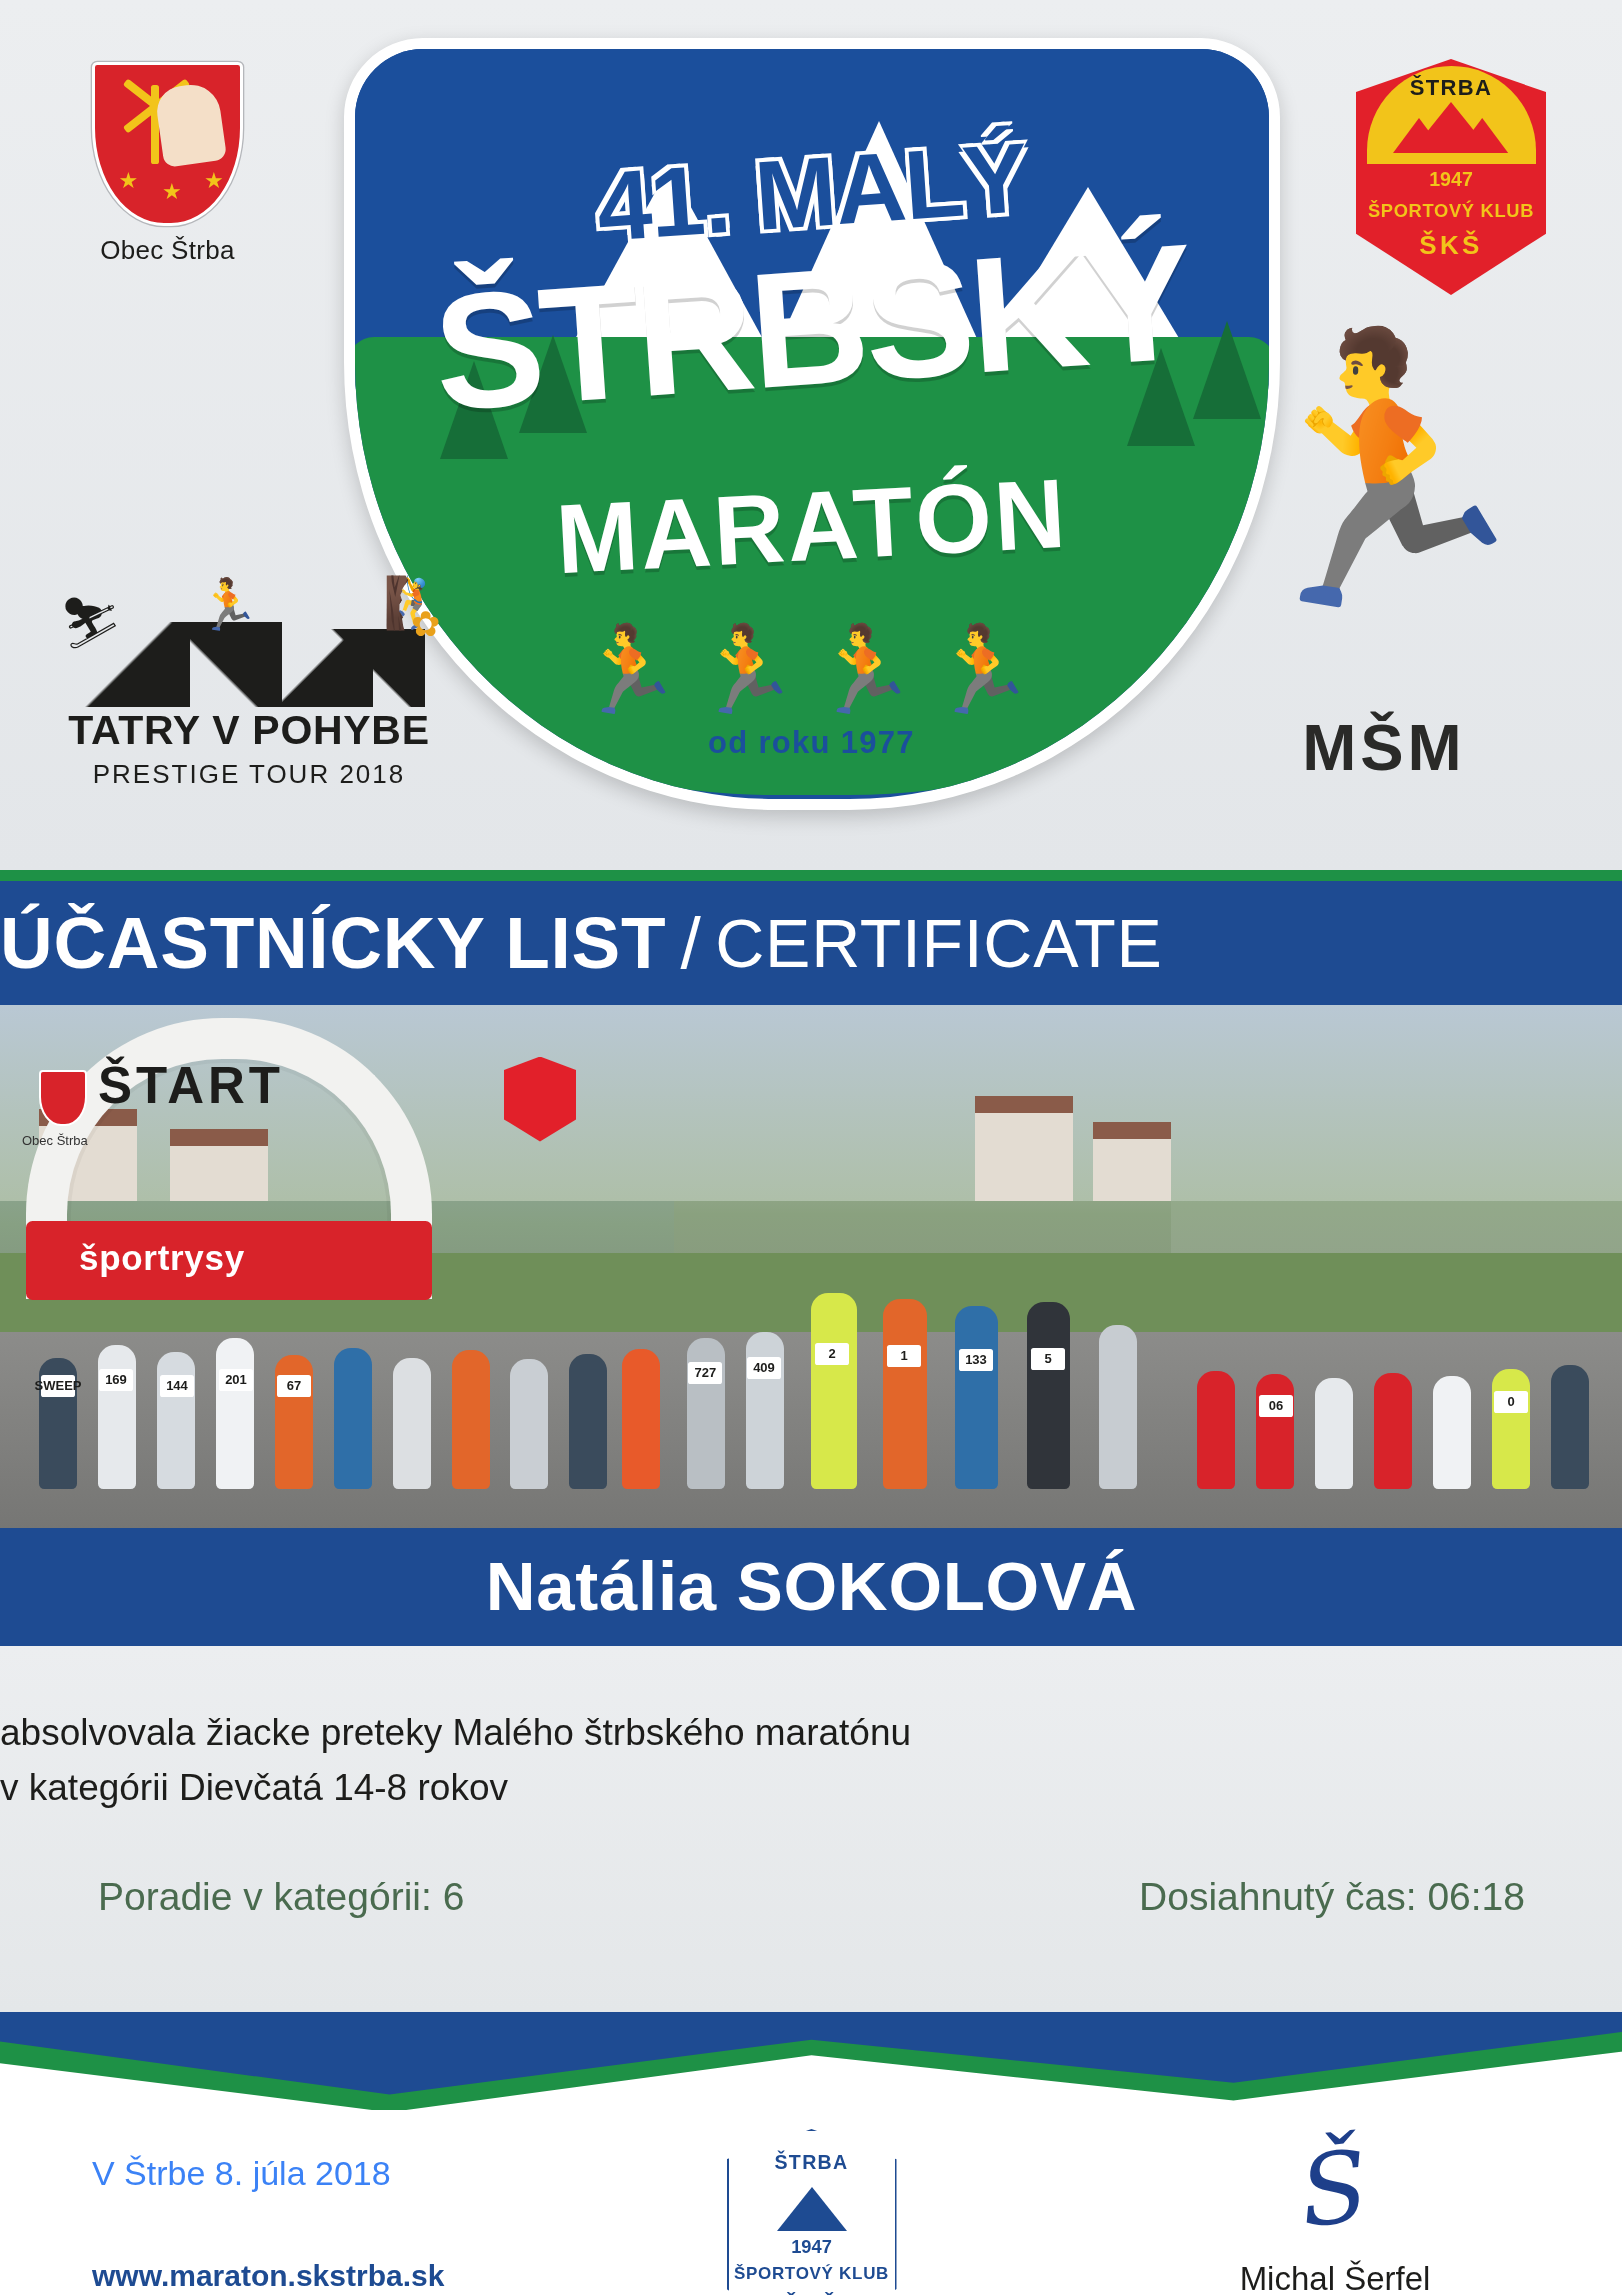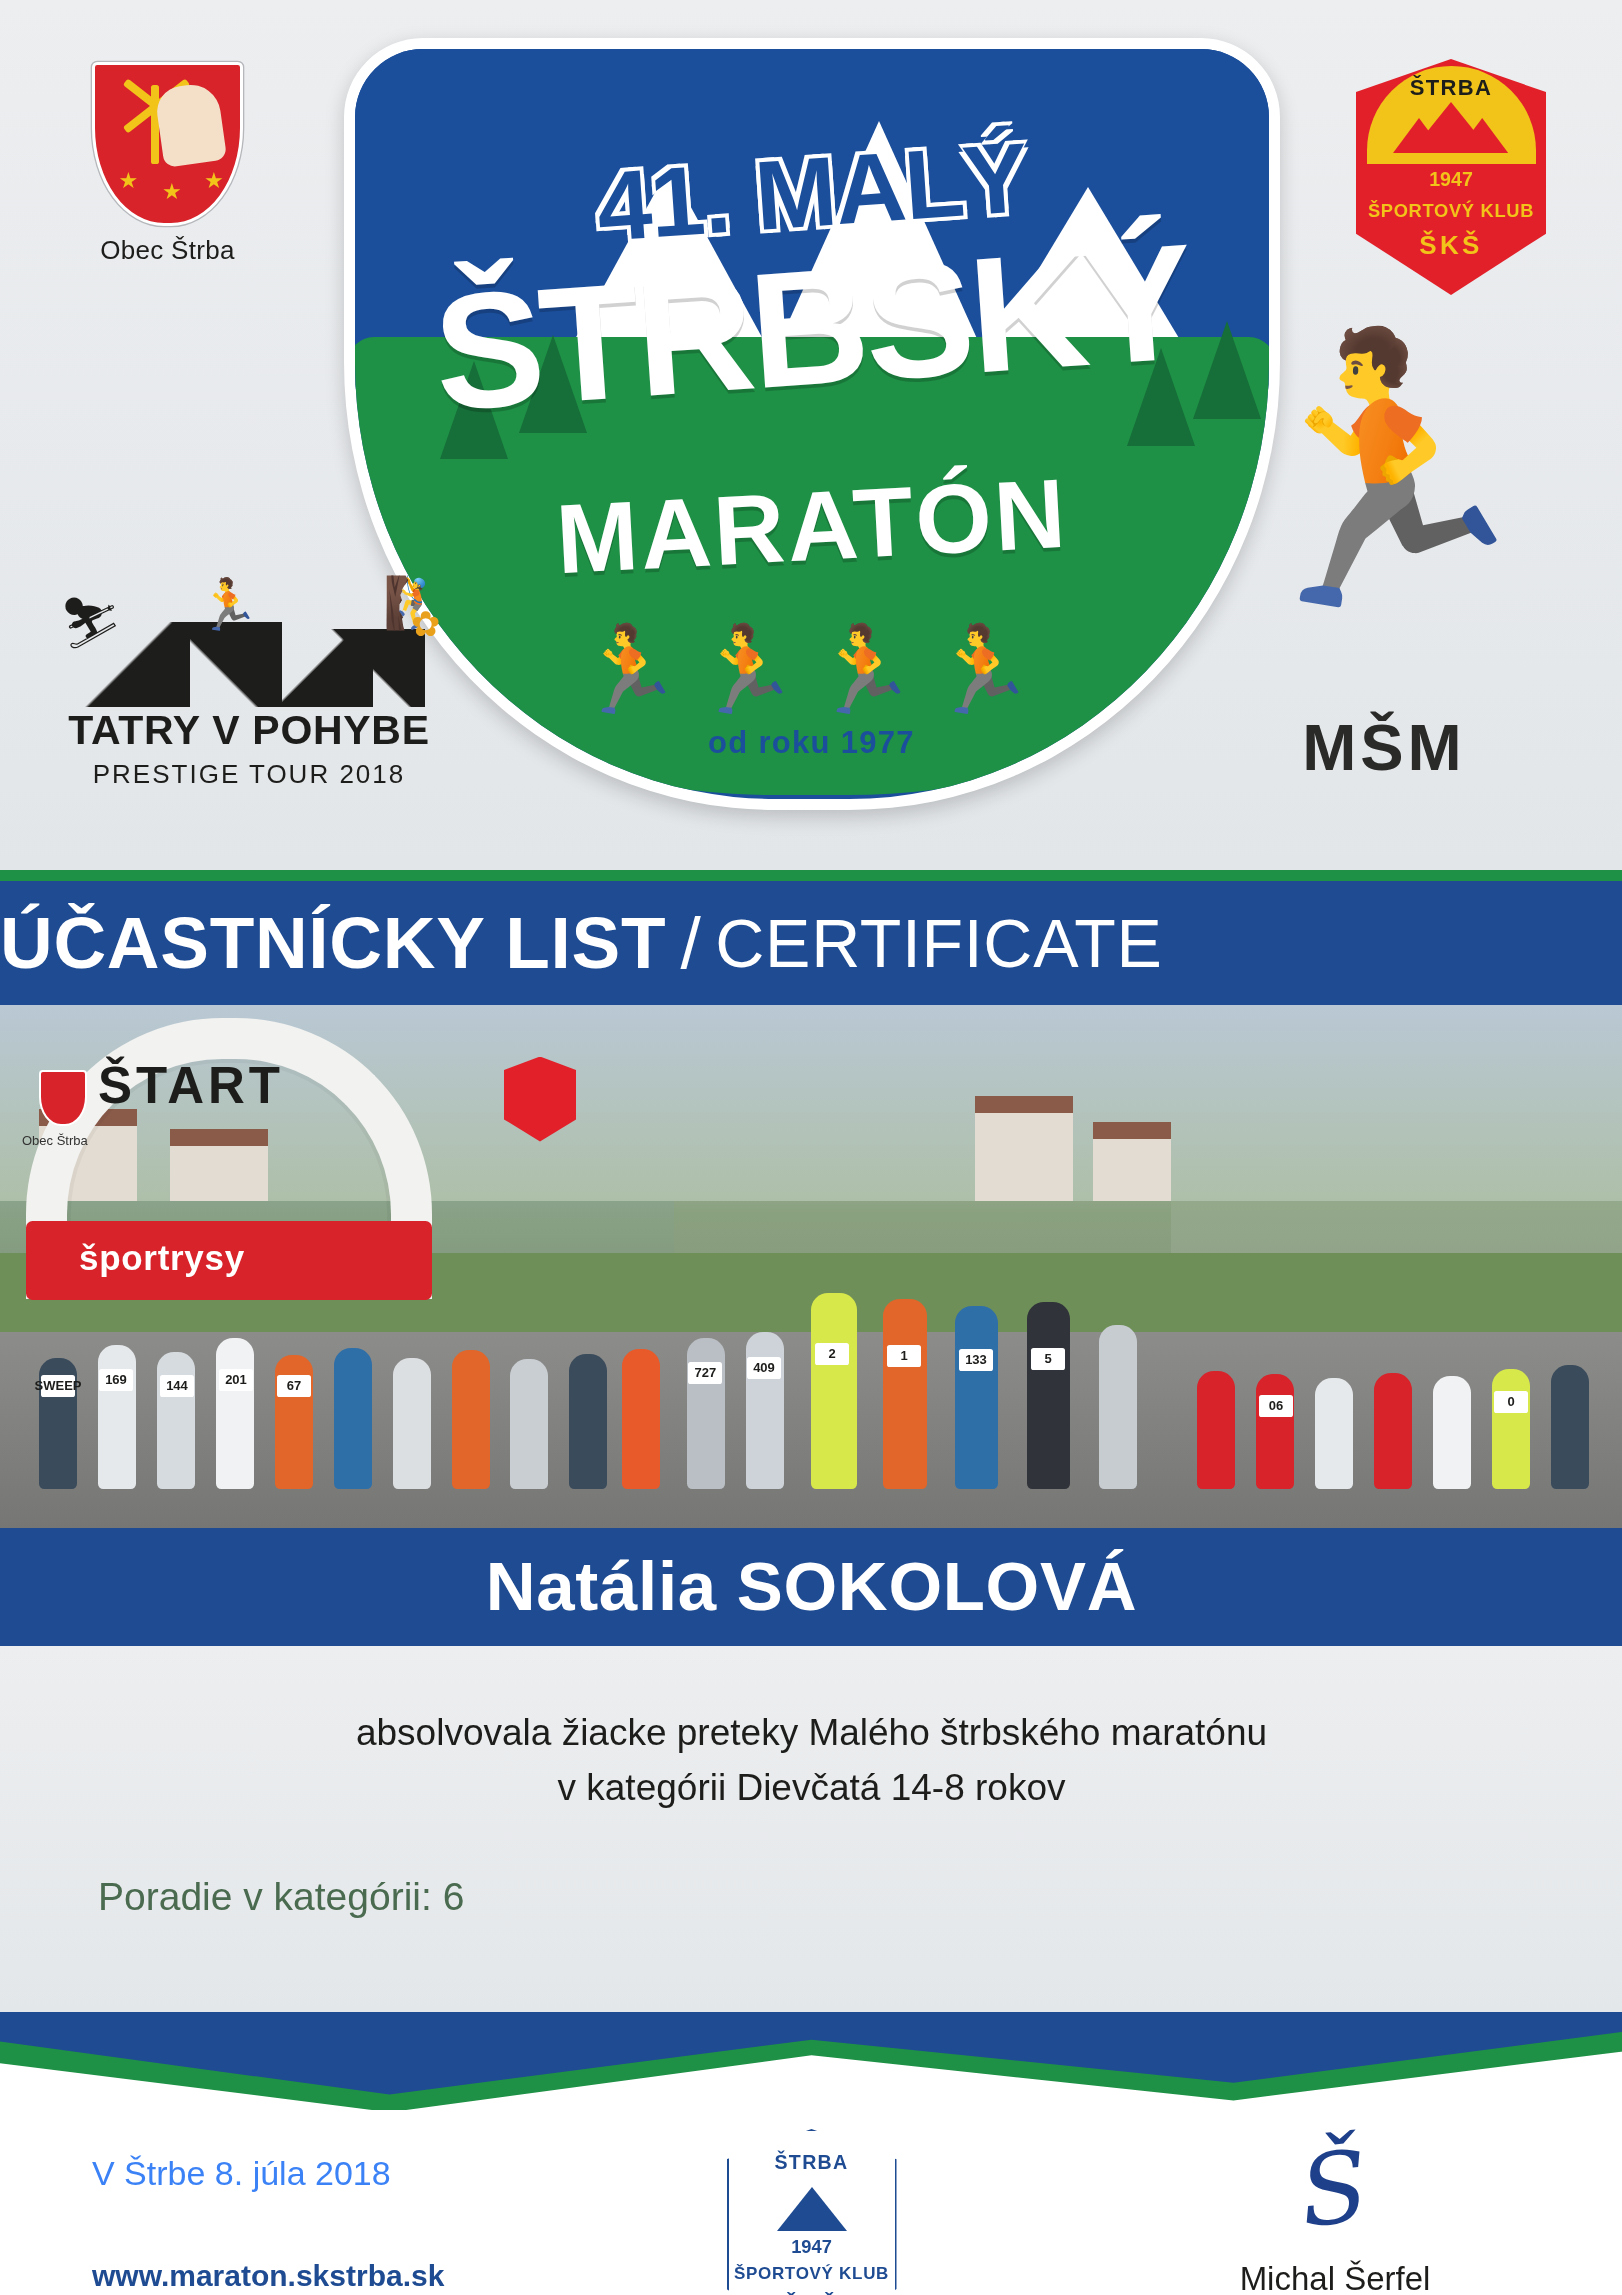--- a/index.html
+++ b/index.html
@@ -545,21 +545,21 @@
   }
 
   
   .body-area {
     position: relative;
     height: 366px;
     background: linear-gradient(180deg,#eceef0 0%, #e4e7e9 100%);
     padding-top: 59px;
   }
   .desc {
-    text-align: center;
+    text-align: left;
     font-size: 37px;
     line-height: 1.5;
     color: #1d1d1b;
   }
   .results {
     display: flex;
     justify-content: space-between;
     padding: 59px 98px 0 98px;
     font-size: 39px;
     color: #4a6b4f;
@@ -850,20 +850,24 @@
   </div>
 
   <div class="body-area">
     <div class="desc">absolvovala žiacke preteky Malého štrbského maratónu</div>
     <div class="desc">v kategórii Dievčatá 14-8 rokov</div>
     <div class="results">
       <div class="item">
         <span>Poradie v kategórii:</span>
         <span class="val">6</span>
       </div>
+      <div class="item">
+        <span>Dosiahnutý čas:</span>
+        <span class="val">06:18</span>
+      </div>
     </div>
   </div>
 
   <div class="wave">
     <div class="blue"></div>
     <div class="green"></div>
   </div>
 
   <div class="footer">
     <div class="place-date">V Štrbe 8. júla 2018</div>

